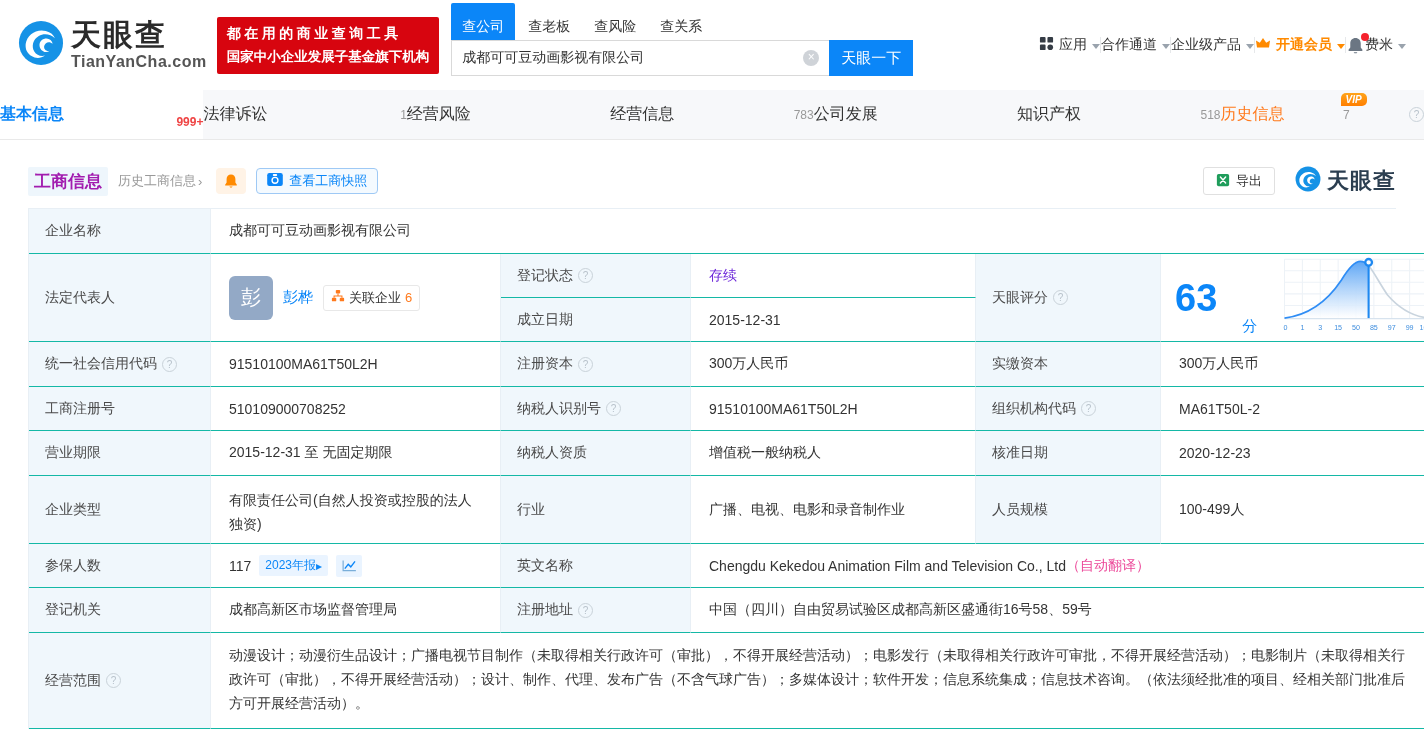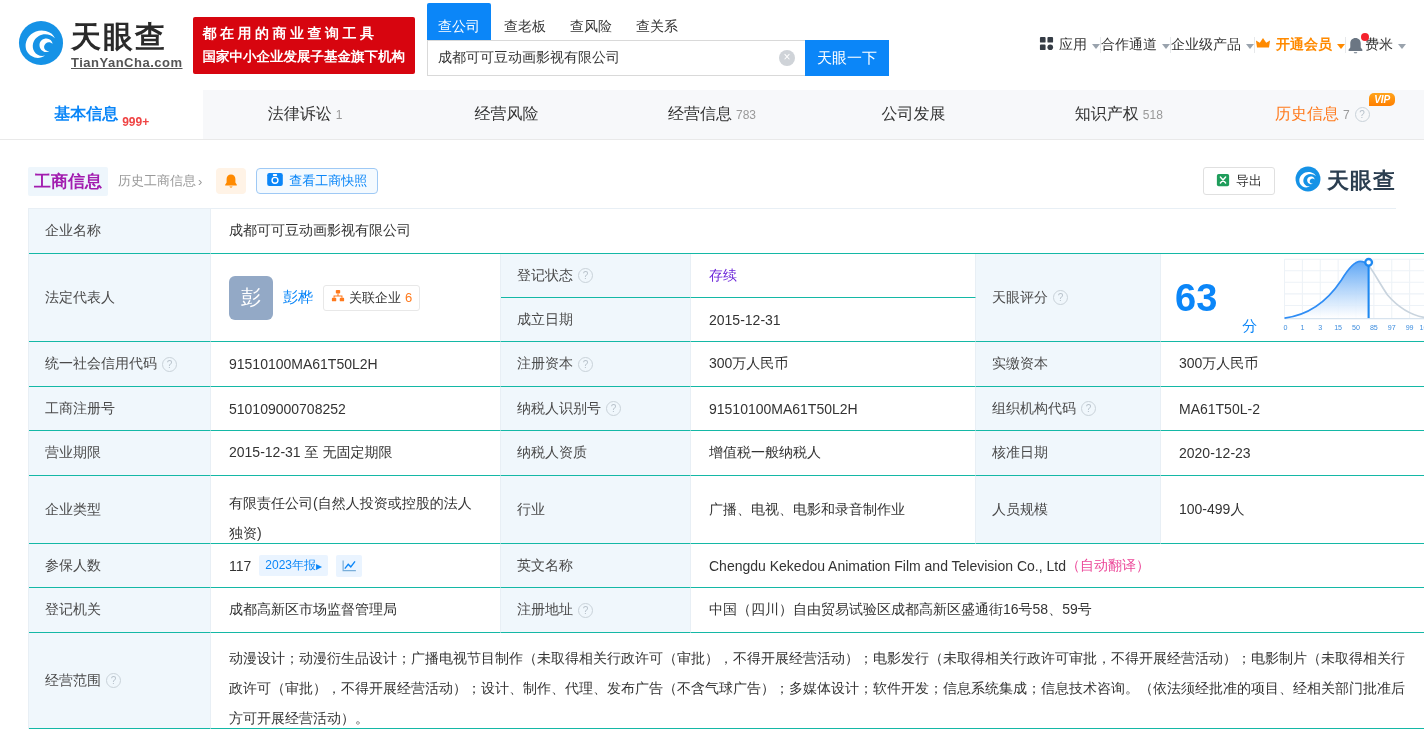--- a/index.html
+++ b/index.html
@@ -3,21 +3,21 @@
 <meta charset="utf-8">
 <style>
   * { margin:0; padding:0; box-sizing:border-box; }
   html,body { width:1424px; height:736px; background:#fff; font-family:"Liberation Sans", sans-serif; overflow:hidden; }
 
   
   .topbar { height:90px; display:flex; align-items:center; padding:0 18px; background:#fff; }
   .logo { display:flex; align-items:center; gap:7px; flex:none; }
   .logo-txt { display:flex; flex-direction:column; line-height:1; }
   .logo-cn { font-size:30px; font-weight:bold; color:#2a2a2a; letter-spacing:2px; }
-  .logo-en { font-size:13px; color:#555; font-weight:bold; margin-top:4px; letter-spacing:.5px;text-decoration:underline; }
+  .logo-en { font-size:16px; color:#555; font-weight:bold; margin-top:4px; letter-spacing:.5px; }
   .slogan { background:#d7050f; color:#fff; border-radius:2px; padding:8px 10px; margin-left:10px; flex:none; }
   .slogan-l1 { font-size:14px; font-weight:bold; letter-spacing:3.5px; white-space:nowrap; }
   .slogan-l2 { font-size:13.5px; font-weight:bold; margin-top:5px; white-space:nowrap; }
   .search { margin-left:12px; flex:none; width:462px; }
   .search-tabs { display:flex; align-items:center; gap:2px; height:26px; }
   .stab { font-size:14px; color:#333; padding:15px 11px; cursor:pointer; }
   .stab.active { background:#0b86f8; color:#fff; border-radius:2px 2px 0 0; }
   .search-row { display:flex; }
   .search-input-wrap { position:relative; width:378px; }
   .search-input { width:100%; height:36px; border:1px solid #d9d9d9; border-right:none; font-size:14px; color:#333; padding:0 34px 0 10px; outline:none; font-family:inherit; }
@@ -27,21 +27,21 @@
   .tm-item { display:flex; align-items:center; gap:5px; font-size:14px; color:#333; cursor:pointer; white-space:nowrap; }
   .tm-vip { color:#ff8a00; font-weight:bold; }
   .caret { width:0; height:0; border-left:4px solid transparent; border-right:4px solid transparent; border-top:5px solid #9aa3ad; margin-top:2px; }
   .caret.or { border-top-color:#ff8a00; }
   .tm-sep { width:1px; height:16px; background:#e6e8ea; }
   .bell-wrap { position:relative; cursor:pointer; display:flex; }
   .red-dot { position:absolute; top:-3px; right:-4px; width:8px; height:8px; border-radius:50%; background:#f5222d; }
 
   
   .navtabs { height:50px; display:flex; background:#f7f8fa; border-bottom:1px solid #e9e9e9; }
-  .ntab { flex:1; display:flex; align-items:center; justify-content:center; font-size:16px; color:#333; cursor:pointer; position:relative; }
+  .ntab { flex:1; display:flex; align-items:center; justify-content:space-between; font-size:16px; color:#333; cursor:pointer; position:relative; }
   .ntab.active { background:#fff; color:#0b86f8; font-weight:bold; }
   .ntab .cnt { font-size:12px; margin-left:4px; color:#999; }
   .ntab.active .cnt { color:#ef4444;margin-top:14px; }
   .ntab.orange { color:#ff7a1d; }
   .vip-badge { position:absolute; top:3px; margin-left:120px; background:linear-gradient(180deg,#ffa41b,#ff7f00); color:#fff; font-size:10px; font-weight:bold; font-style:italic; border-radius:5px 5px 5px 0; padding:1px 5px; }
   .help-ic { display:inline-flex; align-items:center; justify-content:center; width:15px; height:15px; border:1px solid #c9d2d9; border-radius:50%; color:#b8c2cb; font-size:10px; margin-left:5px; cursor:pointer; flex:none; }
 
   
   .section-head { display:flex; align-items:center; margin:0 28px; padding-top:26px; }
   .sec-title { font-size:17px; font-weight:bold; color:#a21caf; background:#eef6fc; padding:3px 6px; border-radius:2px; }
@@ -53,21 +53,21 @@
   .watermark { display:flex; align-items:center; gap:6px; margin-left:20px; }
   .wm-txt { font-size:22px; font-weight:bold; color:#2b3e50; letter-spacing:1px; }
 
   
   .tbl { margin:12px 28px 0 28px; display:grid; border-top:1px solid #e8eff5; border-left:1px solid #e8eff5;
          grid-template-columns:182px 290px 190px 285px 185px 1fr;
          grid-template-rows:45px 44px 44px 45px 44px 45px 68px 44px 45px 96px; }
   .cell { border-right:1px solid #e8eff5; border-bottom:1px solid #14b8a6; display:flex; align-items:center; font-size:14px; }
   .lb { background:#f0f7fc; color:#4a4a4a; padding-left:16px; }
   .vl { background:#fff; color:#333; padding-left:18px; }
-  .vl.block { display:block; padding:10px 18px; line-height:30px; }
+  .vl.block { display:block; padding:10px 18px; line-height:24px; }
   .green { color:#6d28d9; }
   .gray-note { color:#ec4899; }
   .avatar { width:44px; height:44px; border-radius:6px; background:#93a9c6; color:#fff; font-size:20px; display:flex; align-items:center; justify-content:center; flex:none; }
   .rep-name { color:#0b86f8; font-size:15px; margin:0 10px; cursor:pointer; }
   .rel-badge { display:flex; align-items:center; gap:4px; border:1px solid #e8e8e8; border-radius:3px; padding:3px 7px; font-size:13px; color:#333; cursor:pointer; background:#fff; }
   .rel-cnt { color:#ff7a1d; }
   .report-badge { display:flex; align-items:center; background:#eaf4ff; color:#0b86f8; font-size:12px; padding:2px 6px; border-radius:2px; margin-left:8px; cursor:pointer; }
   .trend-chip { display:flex; align-items:center; justify-content:center; width:26px; height:22px; background:#eaf4ff; border-radius:2px; margin-left:8px; cursor:pointer; }
   .score-cell { padding-left:14px; gap:25px; }
   .score-num { font-size:38px; font-weight:bold; color:#0b86f8; line-height:1; }

